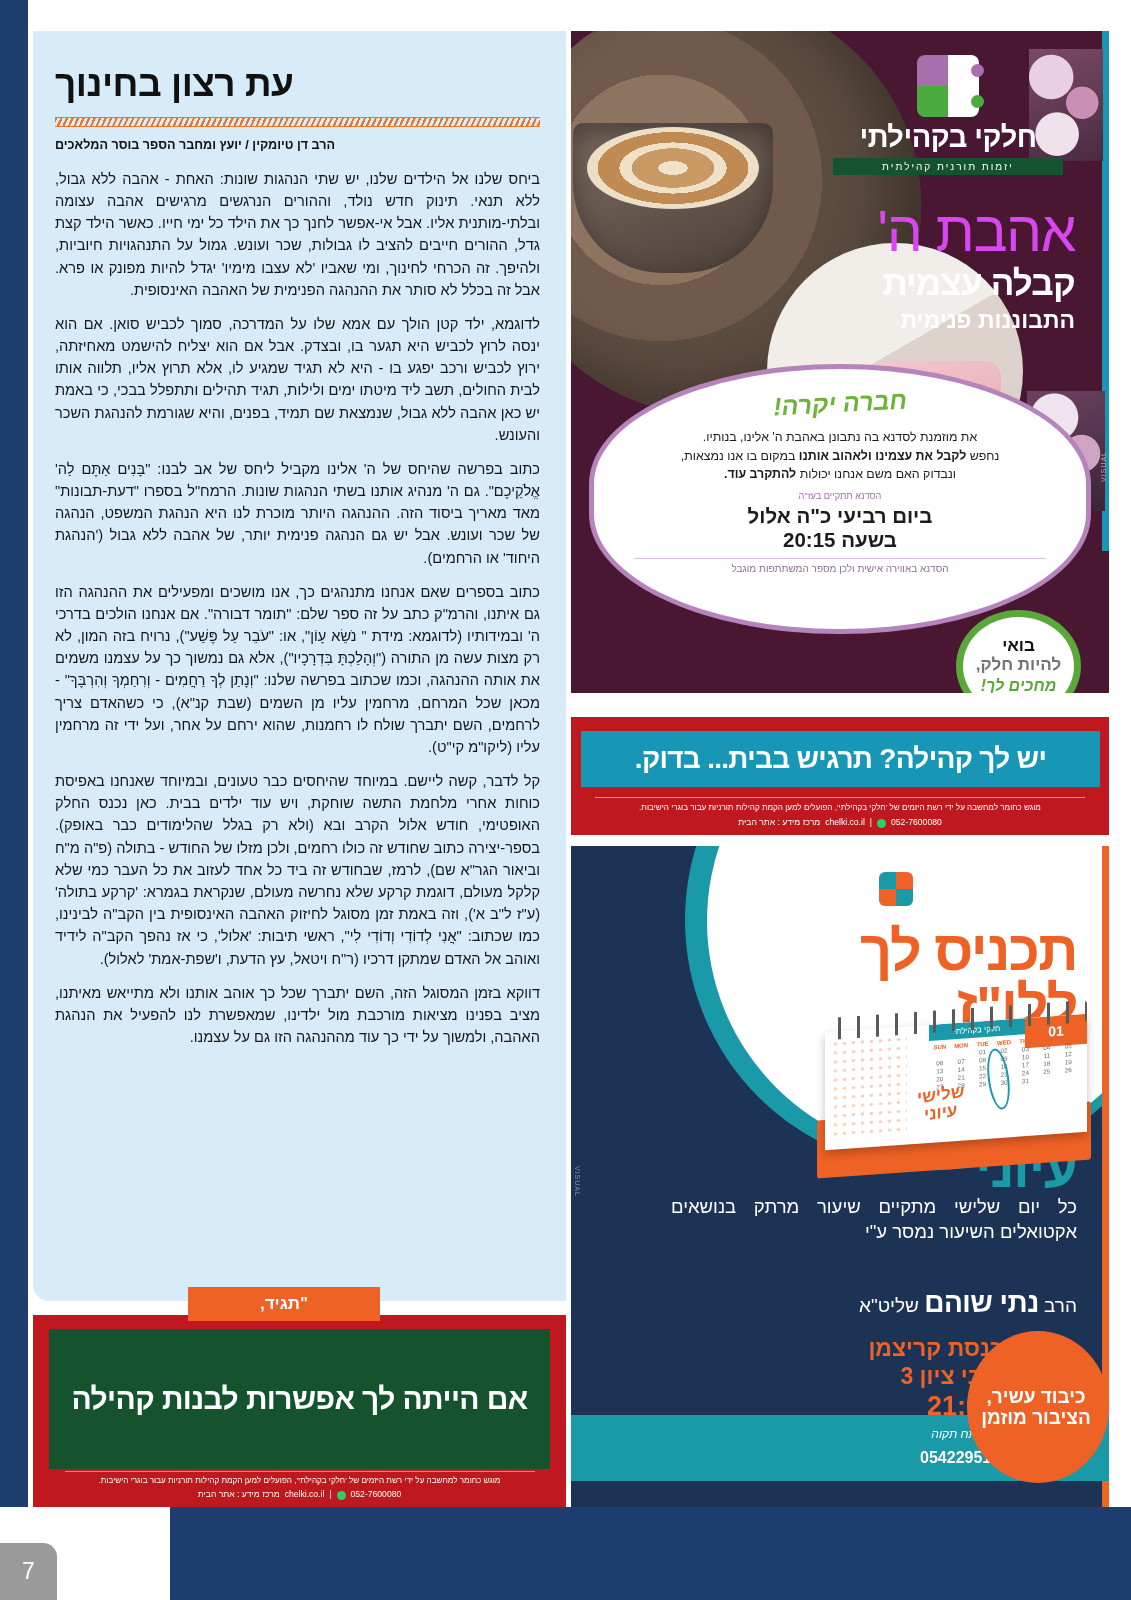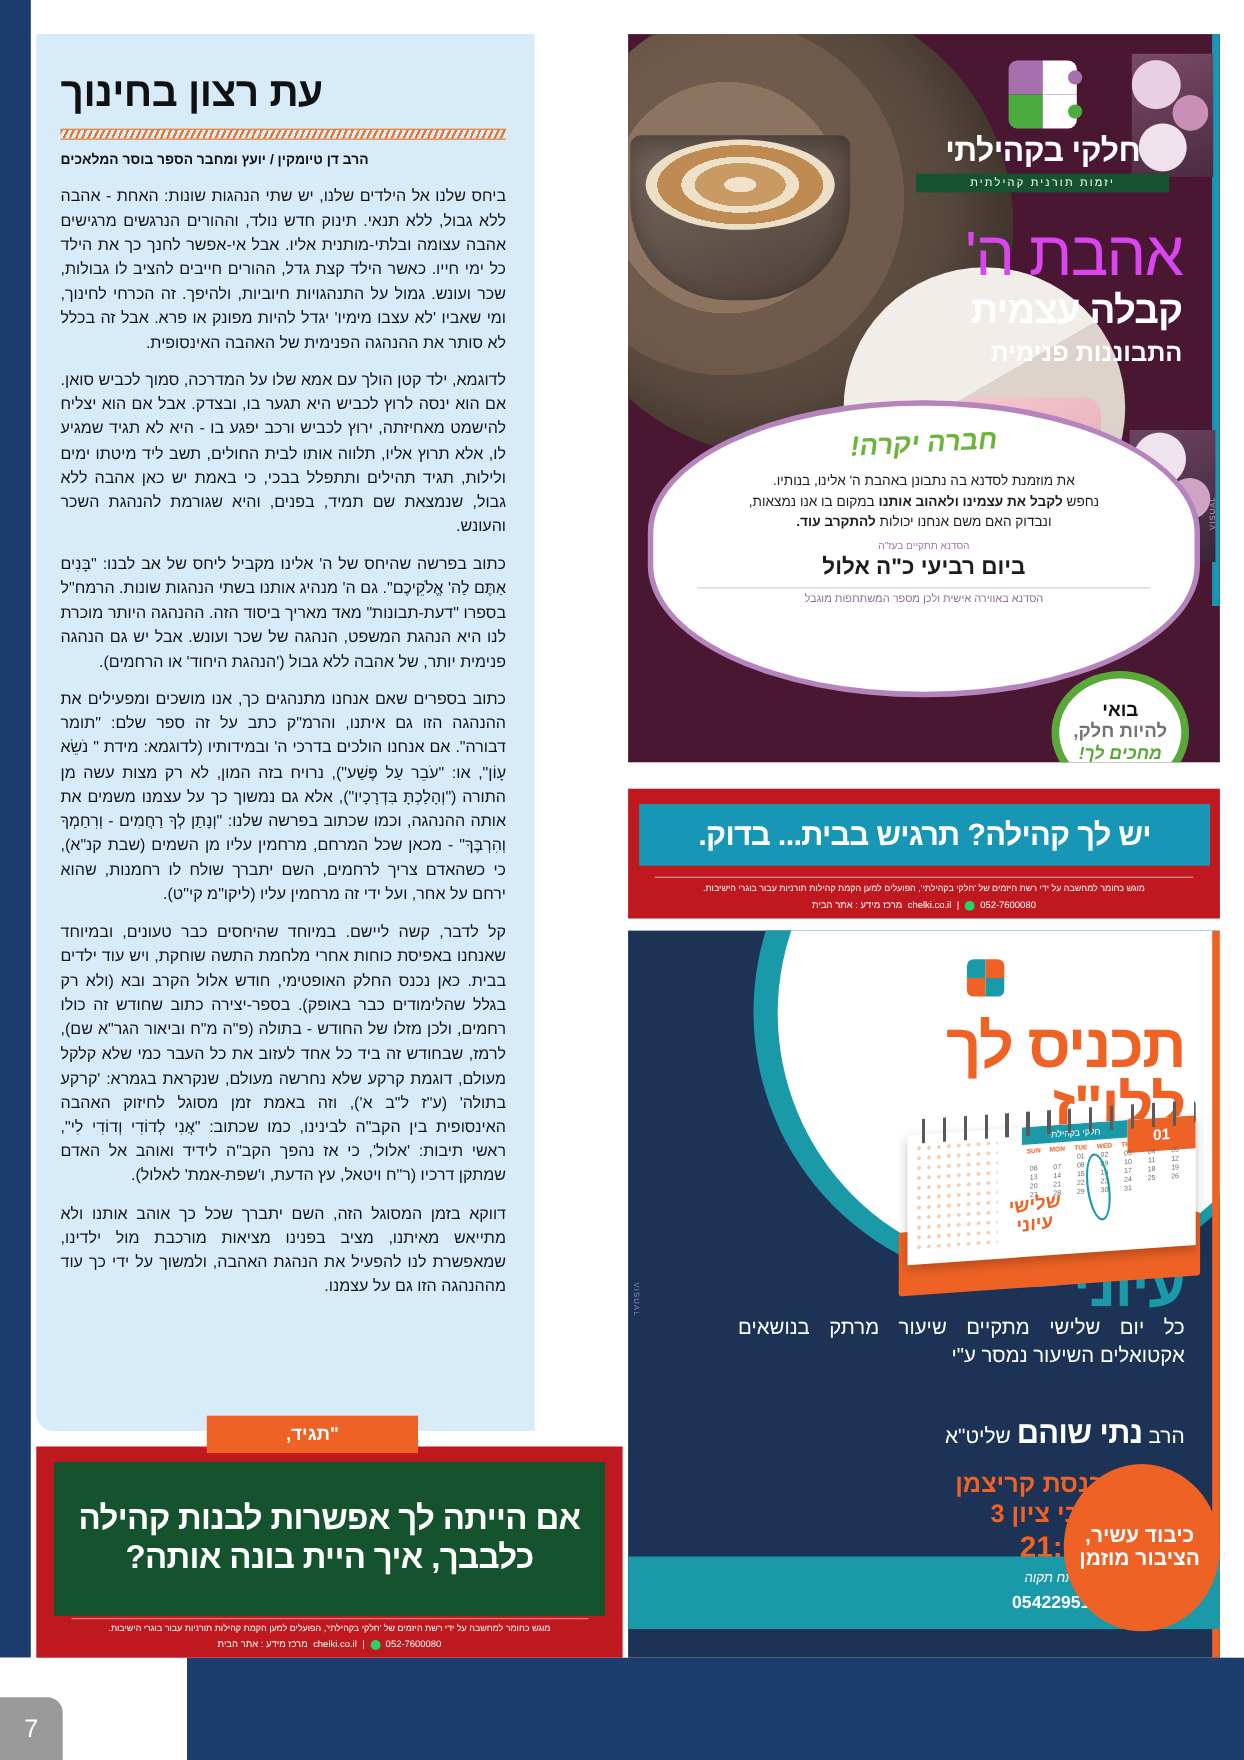--- a/index.html
+++ b/index.html
@@ -39,21 +39,21 @@
     border-radius: 0 14px 0 0;
     color: #ffffff;
     font-size: 23px;
     display: flex; align-items: center; justify-content: center;
     direction: ltr;
   }
 
   
   .article {
     position: absolute; left: 33px; top: 31px;
-    width: 453px; height: 1270px;
+    width: 533px; height: 1270px;
     background: #d7ebf8;
     border-radius: 0 0 0 16px;
     padding: 34px 26px 10px 22px;
   }
   .article-title {
     font-size: 37px; font-weight: bold; color: #111111;
     text-align: left; letter-spacing: -0.5px;
     line-height: 1.05;
   }
   .title-rule {
@@ -516,21 +516,20 @@
       <p>כתוב בספרים שאם אנחנו מתנהגים כך, אנו מושכים ומפעילים את ההנהגה הזו גם איתנו, והרמ"ק כתב על זה ספר שלם: "תומר דבורה". אם אנחנו הולכים בדרכי ה' ובמידותיו (לדוגמא: מידת " נֹשֵׂא עָוֹן", או: "עֹבֵר עַל פֶּשַׁע"), נרויח בזה המון, לא רק מצות עשה מן התורה ("וְהָלַכְתָּ בִּדְרָכָיו"), אלא גם נמשוך כך על עצמנו משמים את אותה ההנהגה, וכמו שכתוב בפרשה שלנו: "וְנָתַן לְךָ רַחֲמִים - וְרִחַמְךָ וְהִרְבֶּךָ" - מכאן שכל המרחם, מרחמין עליו מן השמים (שבת קנ"א), כי כשהאדם צריך לרחמים, השם יתברך שולח לו רחמנות, שהוא ירחם על אחר, ועל ידי זה מרחמין עליו (ליקו"מ קי"ט).</p>
       <p>קל לדבר, קשה ליישם. במיוחד שהיחסים כבר טעונים, ובמיוחד שאנחנו באפיסת כוחות אחרי מלחמת התשה שוחקת, ויש עוד ילדים בבית. כאן נכנס החלק האופטימי, חודש אלול הקרב ובא (ולא רק בגלל שהלימודים כבר באופק). בספר-יצירה כתוב שחודש זה כולו רחמים, ולכן מזלו של החודש - בתולה (פ"ה מ"ח וביאור הגר"א שם), לרמז, שבחודש זה ביד כל אחד לעזוב את כל העבר כמי שלא קלקל מעולם, דוגמת קרקע שלא נחרשה מעולם, שנקראת בגמרא: 'קרקע בתולה' (ע"ז ל"ב א'), וזה באמת זמן מסוגל לחיזוק האהבה האינסופית בין הקב"ה לבינינו, כמו שכתוב: "אֲנִי לְדוֹדִי וְדוֹדִי לִי", ראשי תיבות: 'אלול', כי אז נהפך הקב"ה לידיד ואוהב אל האדם שמתקן דרכיו (ר"ח ויטאל, עץ הדעת, ו'שפת-אמת' לאלול).</p>
       <p>דווקא בזמן המסוגל הזה, השם יתברך שכל כך אוהב אותנו ולא מתייאש מאיתנו, מציב בפנינו מציאות מורכבת מול ילדינו, שמאפשרת לנו להפעיל את הנהגת האהבה, ולמשוך על ידי כך עוד מההנהגה הזו גם על עצמנו.</p>
     </div>
   </div>
 
   <div class="ad-left">
     <div class="ad-left-tag">"תגיד,</div>
     <div class="ad-left-inner">
       <div class="l1">אם הייתה לך אפשרות לבנות קהילה</div>
-      <div class="l2">כלבבך, איך היית בונה אותה?</div>
     </div>
     <div class="ad-left-fine">
       <div class="rule"></div>
       <div>מוגש כחומר למחשבה על ידי רשת היזמים של 'חלקי בקהילתי', הפועלים למען הקמת קהילות תורניות עבור בוגרי הישיבות.</div>
       <div class="ad-left-contact">
         <span>052-7600080</span>
         <span class="wa-dot"></span>
         <span>|</span>
         <span>chelki.co.il</span>
         <span>מרכז מידע : אתר הבית</span>
@@ -575,20 +574,21 @@
         <div>
           <span>נחפש </span><b>לקבל את עצמינו ולאהוב אותנו</b><span> במקום בו אנו נמצאות,</span>
         </div>
         <div>
           <span>ונבדוק האם משם אנחנו יכולות </span><b>להתקרב עוד.</b>
         </div>
       </div>
       <div class="invite-note">הסדנא תתקיים בעז"ה</div>
       <div class="event-lines">
         <div class="e1">ביום רביעי כ"ה אלול</div>
+        <div class="e2">בשעה 20:15</div>
       </div>
       <div class="event-sub">הסדנא באווירה אישית ולכן מספר המשתתפות מוגבל</div>
     </div>
 
 
     <div class="green-badge">
       <div class="gb1">בואי</div>
       <div class="gb2">להיות חלק,</div>
       <div class="gb3">מחכים לך!</div>
     </div>

